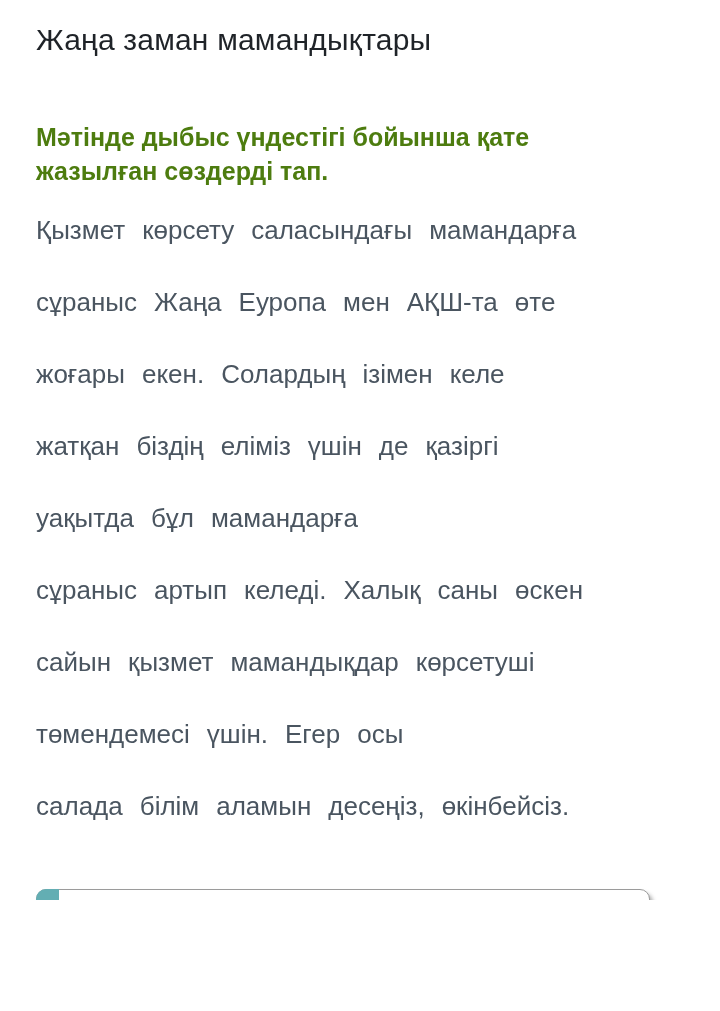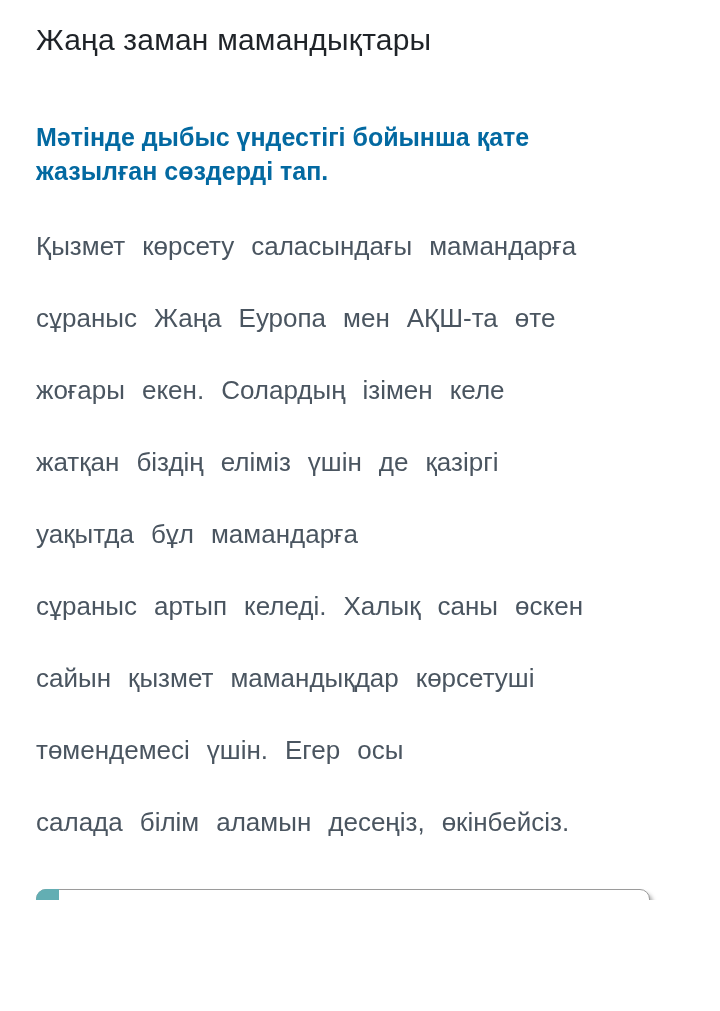--- a/index.html
+++ b/index.html
@@ -26,24 +26,24 @@
     line-height: 36px;
     color: #1f2328;
     letter-spacing: 0.2px;
   }
   .instruction {
     margin: 62px 0 0 0;
     max-width: 560px;
     font-size: 25px;
     font-weight: 700;
     line-height: 34px;
-    color: #0369a1;
+    color: #4d7c0f;
   }
   .passage {
-    margin-top: 44px;
+    margin-top: 28px;
   }
   .text-line {
     display: flex;
     gap: 17px;
     margin-bottom: 44px;
     font-size: 26px;
     line-height: 28px;
     color: #4a5560;
   }
   .word {

